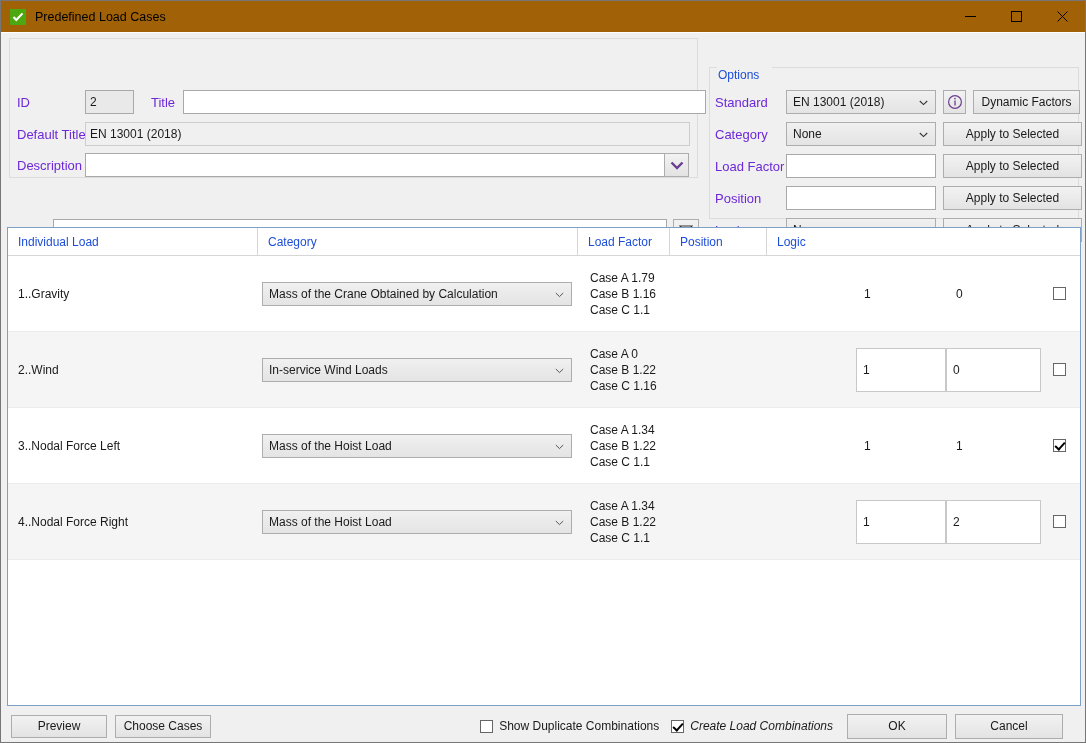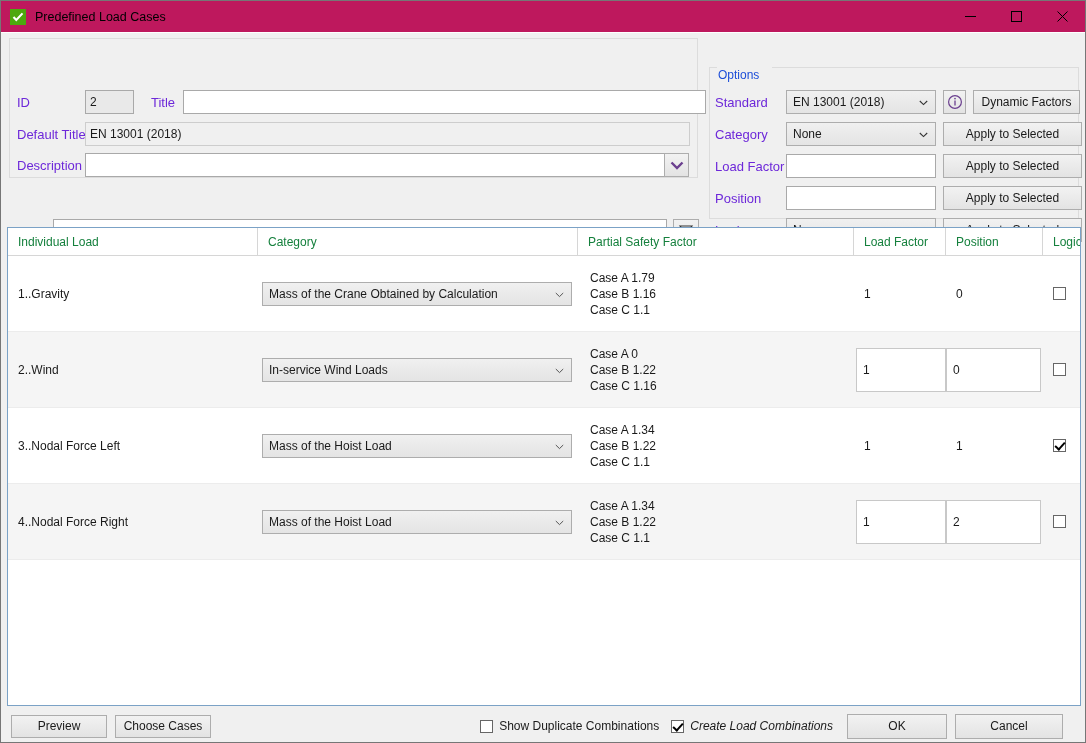--- a/index.html
+++ b/index.html
@@ -19,21 +19,21 @@
     width: 1086px; height: 743px;
     background: #f0f0f0;
     border: 1px solid #767676;
     box-sizing: border-box;
     display: flex;
     flex-direction: column;
   }
   
   .titlebar {
     height: 31px;
-    background: #be185d;
+    background: #a16207;
     display: flex;
     align-items: center;
     flex: 0 0 auto;
     border-bottom: 1px solid #ffffff;
   }
   .title-icon {
     width: 16px; height: 16px;
     margin-left: 9px; margin-right: 9px;
     background: #4ca80e;
     position: relative;
@@ -157,21 +157,21 @@
   }
   .thead {
     display: flex;
     height: 28px;
     background: #ffffff;
     border-bottom: 1px solid #d6d6d6;
     box-sizing: border-box;
   }
   .th {
     font-size: 12px;
-    color: #15803d;
+    color: #1d4ed8;
     display: flex; align-items: center;
     padding-left: 10px;
     box-sizing: border-box;
     border-right: 1px solid #d6d6d6;
     height: 27px;
     cursor: default;
     background: #fff;
   }
   .th:last-child { border-right: none; }
   .c-load { width: 250px; }
@@ -372,23 +372,20 @@
   </div>
 
   <div class="table-wrap">
     <div class="thead" id="thead">
         <div class="th c-load">
           <span>Individual Load</span>
         </div>
         <div class="th c-cat">
           <span>Category</span>
         </div>
-        <div class="th c-psf">
-          <span>Partial Safety Factor</span>
-        </div>
         <div class="th c-lf">
           <span>Load Factor</span>
         </div>
         <div class="th c-pos">
           <span>Position</span>
         </div>
         <div class="th c-logic">
           <span>Logic</span>
         </div>
       </div>

